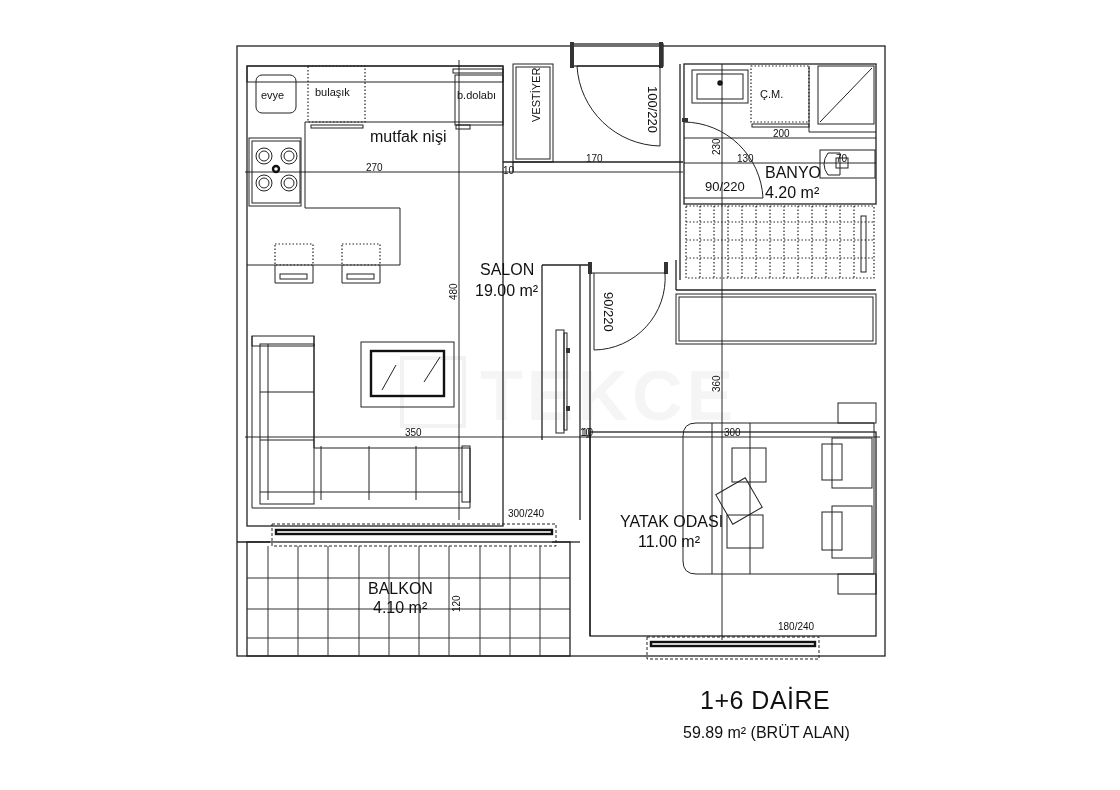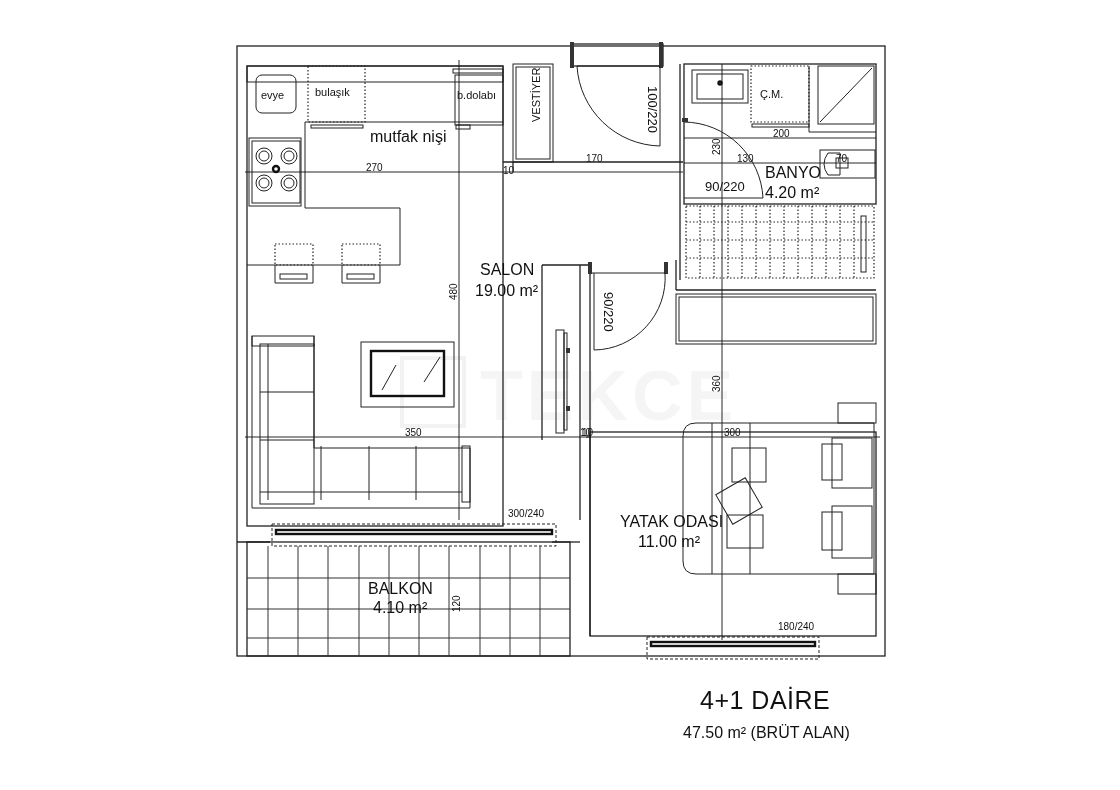--- a/index.html
+++ b/index.html
@@ -272,14 +272,14 @@
     </g>
     <text class="lbl room" x="620" y="527">YATAK ODASI</text>
     <text class="lbl room" x="638" y="547">11.00 m²</text>
 
     <rect class="dash" x="647" y="637" width="172" height="22"></rect>
     <rect class="thk" x="651" y="642" width="164" height="4"></rect>
     <text class="lbl dimtxt" x="778" y="630">180/240</text>
   </g>
 </svg>
 
-<div class="title">4+1 DAİRE</div>
-<div class="subtitle">47.50 m² (BRÜT ALAN)</div>
+<div class="title">1+6 DAİRE</div>
+<div class="subtitle">59.89 m² (BRÜT ALAN)</div>
 
 </body></html>

